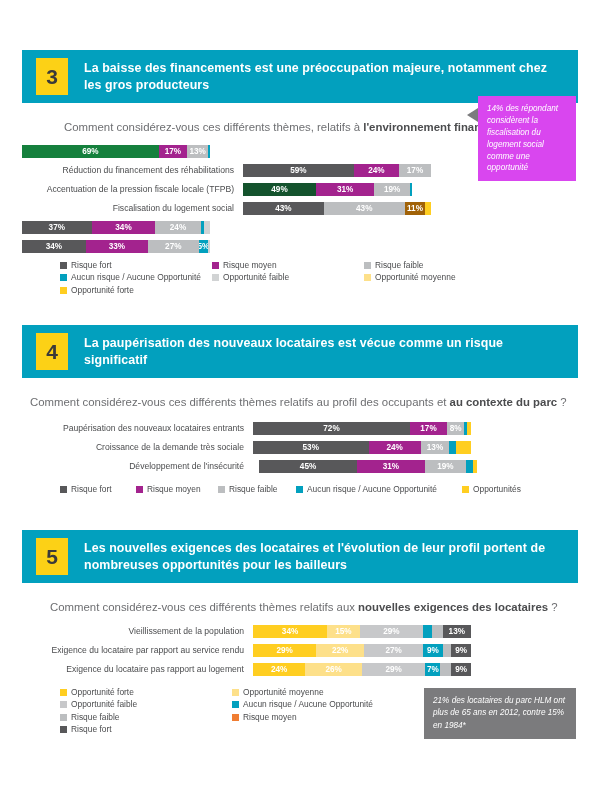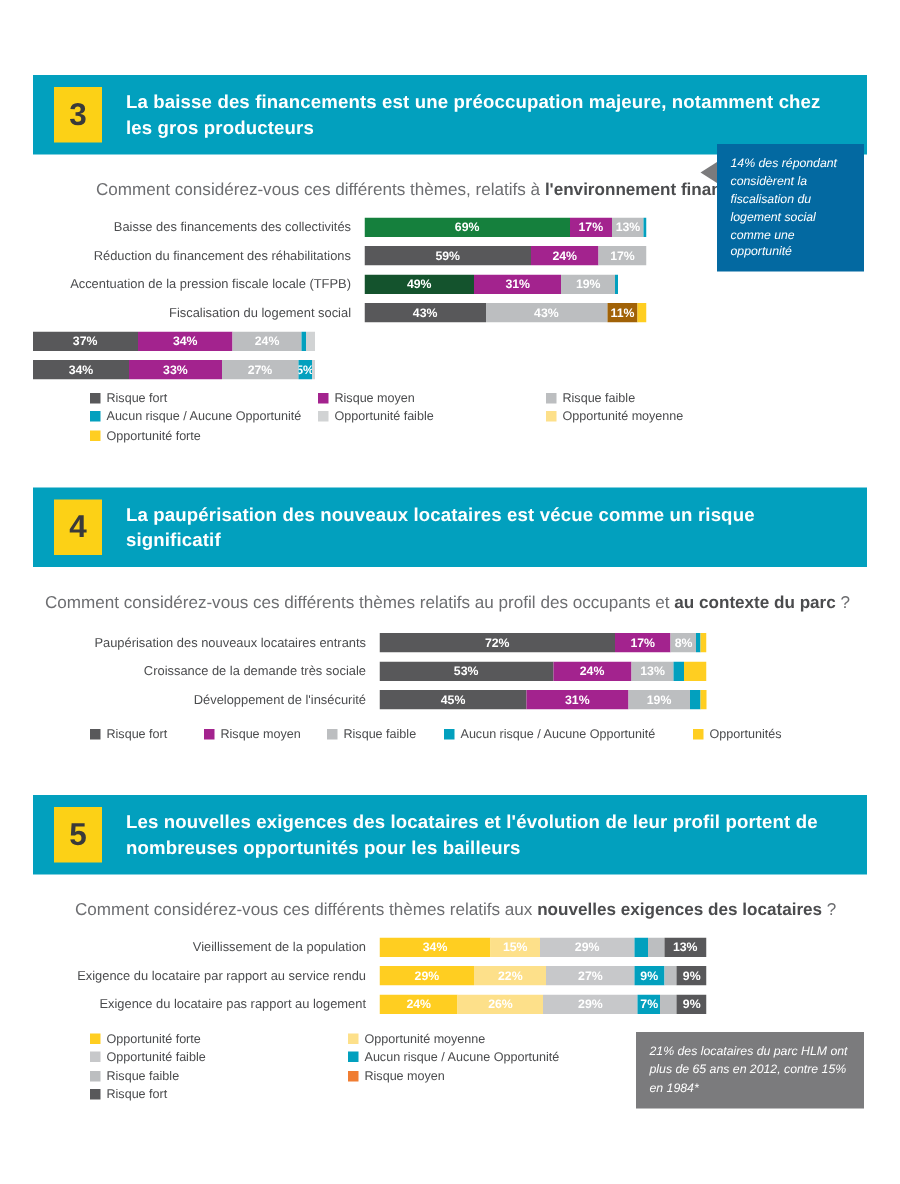--- a/index.html
+++ b/index.html
@@ -51,21 +51,21 @@
   }
 
   
   .legend{display:flex;flex-wrap:wrap;font-size:8.4px;color:#4b4c4e;}
   .leg-item{display:flex;align-items:center;margin:0 0 4px 0;}
   .leg-sw{width:7px;height:7px;margin-right:4px;flex:none;}
   .leg-txt{line-height:1;}
 
   
   .callout{
-    position:absolute;background:#0369a1;color:#ffffff;
+    position:absolute;background:#d946ef;color:#ffffff;
     font-size:8.2px;font-style:italic;line-height:1.45;
     padding:7px 8px 7px 9px;box-sizing:border-box;
   }
   .callout .arrow{
     position:absolute;width:0;height:0;
     border-top:7px solid transparent;border-bottom:7px solid transparent;
     border-right:11px solid #7b7b7d;left:-11px;
   }
   .callout2{
     position:absolute;background:#7b7b7d;color:#ffffff;
@@ -81,21 +81,20 @@
   <div class="section" id="sec3" style="top:50px;">
     <div class="band">
       <div class="band-num">3</div>
       <div class="band-title">La baisse des financements est une préoccupation majeure, notamment chez les gros producteurs</div>
     </div>
     <div class="question q-pad-1">
       <span>Comment considérez-vous ces différents thèmes, relatifs à </span><b>l'environnement financier et fiscal</b><span> ?</span>
     </div>
     <div class="chart" id="chart3">
         <div class="row">
-          <div class="row-label" style="width: 212px;">Baisse des financements des collectivités</div>
           <div class="bar" style="width: 188px;">
             <div class="seg" style="width: 156px; background: #15803d; color: rgb(255, 255, 255);">69%</div>
             <div class="seg" style="width: 31.96px; background: rgb(163, 35, 142); color: rgb(255, 255, 255);">17%</div>
             <div class="seg" style="width: 24.44px; background: rgb(188, 190, 192); color: rgb(255, 255, 255);">13%</div>
             <div class="seg" style="width: 1.88px; background: rgb(2, 160, 190);"></div>
           </div>
         </div>
         <div class="row">
           <div class="row-label" style="width: 212px;">Réduction du financement des réhabilitations</div>
           <div class="bar" style="width: 188px;">
@@ -201,21 +200,21 @@
           <div class="bar" style="width: 218px;">
             <div class="seg" style="width: 115.54px; background: rgb(88, 88, 90); color: rgb(255, 255, 255);">53%</div>
             <div class="seg" style="width: 52.32px; background: rgb(163, 35, 142); color: rgb(255, 255, 255);">24%</div>
             <div class="seg" style="width: 28.34px; background: rgb(188, 190, 192); color: rgb(255, 255, 255);">13%</div>
             <div class="seg" style="width: 6.54px; background: rgb(2, 160, 190);"></div>
             <div class="seg" style="width: 15.26px; background: rgb(255, 206, 33);"></div>
           </div>
         </div>
         <div class="row">
           <div class="row-label" style="width: 222px;">Développement de l'insécurité</div>
-          <div class="bar" style="width: 230px;">
+          <div class="bar" style="width: 230px; justify-content: center;">
             <div class="seg" style="width: 98.1px; background: rgb(88, 88, 90); color: rgb(255, 255, 255);">45%</div>
             <div class="seg" style="width: 67.58px; background: rgb(163, 35, 142); color: rgb(255, 255, 255);">31%</div>
             <div class="seg" style="width: 41.42px; background: rgb(188, 190, 192); color: rgb(255, 255, 255);">19%</div>
             <div class="seg" style="width: 6.54px; background: rgb(2, 160, 190);"></div>
             <div class="seg" style="width: 4.36px; background: rgb(255, 206, 33);"></div>
           </div>
         </div>
       </div>
     <div class="legend" id="legend4" style="margin-left:38px;margin-top:12px;flex-wrap:nowrap;">
         <div class="leg-item" style="width: 76px;">

